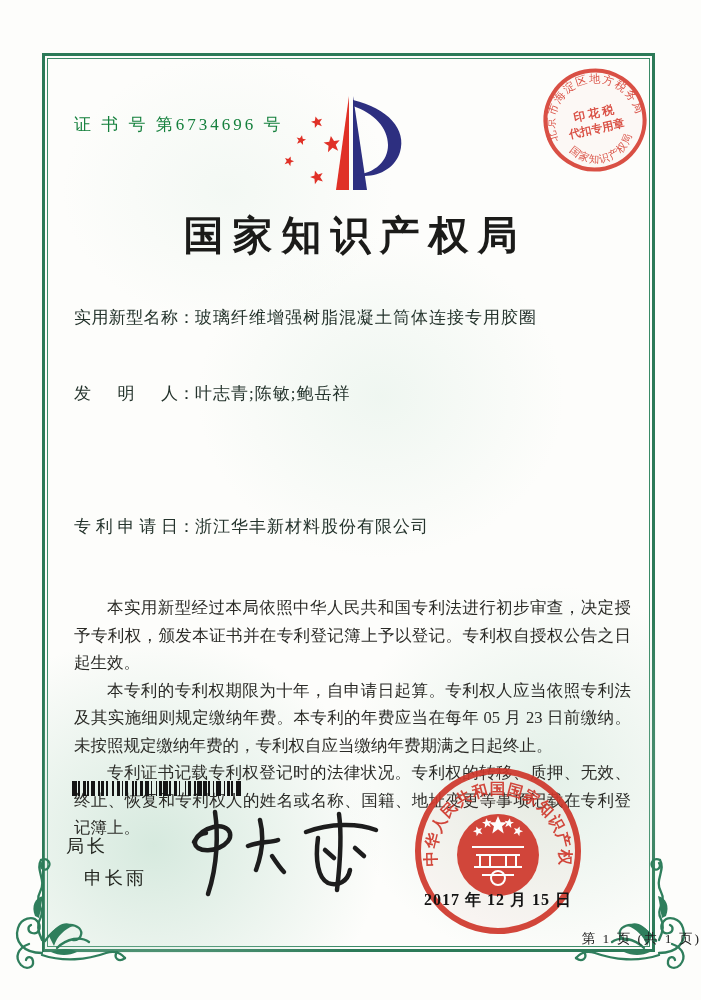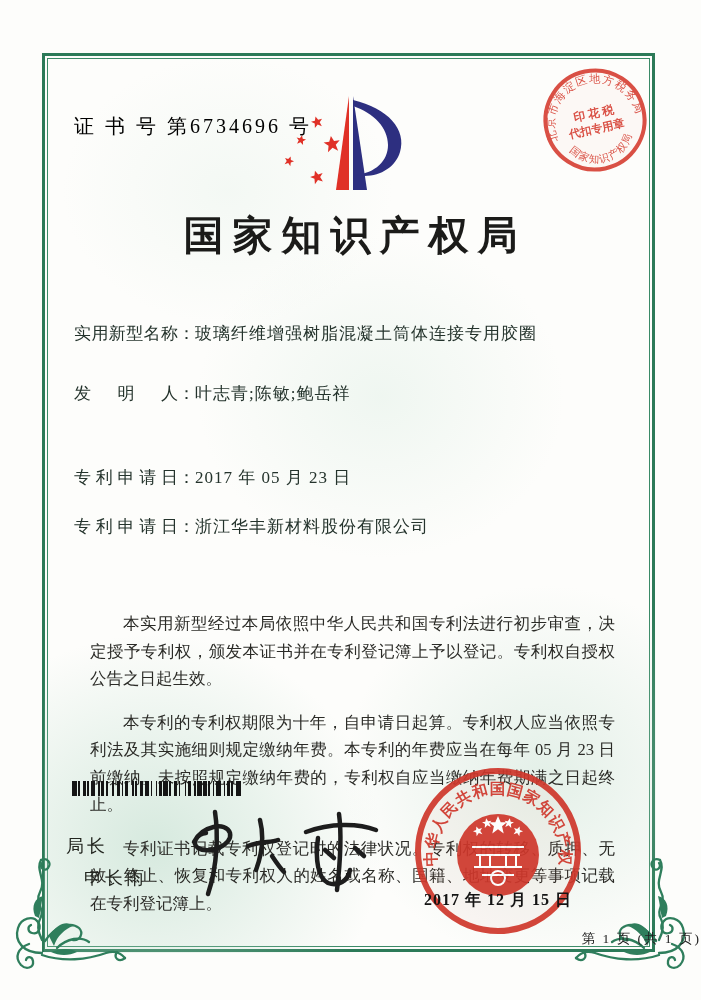--- a/index.html
+++ b/index.html
@@ -11,32 +11,32 @@
   .wash{
     position:absolute;left:44px;top:56px;width:612px;height:897px;pointer-events:none;
     background:
       radial-gradient(60% 38% at 18% 88%, rgba(176,214,194,.50), rgba(176,214,194,0) 62%),
       radial-gradient(55% 35% at 82% 80%, rgba(186,219,201,.38), rgba(186,219,201,0) 60%),
       radial-gradient(50% 30% at 55% 38%, rgba(203,229,214,.28), rgba(203,229,214,0) 60%),
       radial-gradient(45% 25% at 30% 15%, rgba(210,232,219,.22), rgba(210,232,219,0) 60%);
   }
   .frame-outer{position:absolute;left:42px;top:53px;width:613px;height:899px;border:3px solid #2c7a58;box-sizing:border-box;}
   .frame-inner{position:absolute;inset:2px;border:1px solid #3b8a67;}
-  .cert-number{position:absolute;left:74px;top:113px;font-size:20px;letter-spacing:3px;color:#000000;}
+  .cert-number{position:absolute;left:74px;top:113px;font-size:17px;letter-spacing:3px;color:#15803d;}
   .logo{position:absolute;left:276px;top:90px;width:150px;height:105px;}
   .stamp{position:absolute;left:541px;top:66px;width:108px;height:108px;transform:rotate(-12deg);opacity:.88;}
   .title{position:absolute;left:0;right:0;top:208px;text-align:center;font-size:40px;font-weight:bold;
          letter-spacing:9px;text-indent:9px;color:#1b1b19;}
   .field{position:absolute;left:74px;width:566px;font-size:17px;white-space:nowrap;color:#24332c;}
   .flabel{display:inline-block;width:104px;text-align:justify;text-align-last:justify;vertical-align:top;}
   .fcolon{display:inline-block;vertical-align:top;}
   .fvalue{display:inline-block;vertical-align:top;letter-spacing:1px;}
   .paras{position:absolute;left:74px;top:594px;width:557px;font-size:16.5px;line-height:27.5px;
          text-align:justify;color:#2b2b27;}
-  .paras p{margin:16px;text-indent:2em;}
+  .paras p{margin:0;text-indent:2em;}
   .barcode{position:absolute;left:72px;top:781px;width:200px;height:15px;display:flex;align-items:stretch;overflow:hidden;}
   .sig-title{position:absolute;left:66px;top:834px;font-size:18px;letter-spacing:3px;color:#22251f;font-family:"Liberation Sans","DejaVu Sans",sans-serif;}
   .sig-name{position:absolute;left:84px;top:866px;font-size:18px;letter-spacing:3px;color:#22251f;font-family:"Liberation Sans","DejaVu Sans",sans-serif;}
   .signature{position:absolute;left:172px;top:802px;width:215px;height:100px;}
   .seal{position:absolute;left:410px;top:763px;width:176px;height:176px;opacity:.92;}
   .seal-date{position:absolute;left:424px;top:890px;font-size:16px;font-weight:600;letter-spacing:1px;color:#141414;}
   .footer{position:absolute;left:0;right:0;top:930px;text-align:right;font-size:13.5px;letter-spacing:2px;color:#222;}
   .corner{position:absolute;width:126px;height:128px;}
   .corner-l{left:5px;top:856px;}
   .corner-r{left:570px;top:856px;transform:scaleX(-1);}
@@ -116,28 +116,25 @@
     </text>
     <text font-size="11.5" fill="#d5392c" letter-spacing="1">
       <textPath href="#arcB" startOffset="2">国家知识产权局</textPath>
     </text>
     <text x="60" y="57" text-anchor="middle" font-size="13" font-weight="bold" fill="#d5392c">印 花 税</text>
     <text x="60" y="74" text-anchor="middle" font-size="12.5" font-weight="bold" fill="#d5392c">代扣专用章</text>
   </svg>
 
   <div class="title">国家知识产权局</div>
 
-  <div class="field" style="top:322px">
+  <div class="field" style="top:306px">
     <span class="flabel">实用新型名称</span><span class="fcolon">：</span><span class="fvalue">玻璃纤维增强树脂混凝土筒体连接专用胶圈</span>
   </div>
   <div class="field" style="top:382px">
     <span class="flabel">发明人</span><span class="fcolon">：</span><span class="fvalue">叶志青;陈敏;鲍岳祥</span>
-  </div>
-  <div class="field" style="top:466px">
-    <span class="flabel">专利申请日</span><span class="fcolon">：</span><span class="fvalue">2017 年 05 月 23 日</span>
   </div>
   <div class="field" style="top:515px">
     <span class="flabel">专利申请日</span><span class="fcolon">：</span><span class="fvalue">浙江华丰新材料股份有限公司</span>
   </div>
 
   <div class="paras">
     <p>本实用新型经过本局依照中华人民共和国专利法进行初步审查，决定授予专利权，颁发本证书并在专利登记簿上予以登记。专利权自授权公告之日起生效。</p>
     <p>本专利的专利权期限为十年，自申请日起算。专利权人应当依照专利法及其实施细则规定缴纳年费。本专利的年费应当在每年 05 月 23 日前缴纳。未按照规定缴纳年费的，专利权自应当缴纳年费期满之日起终止。</p>
     <p>专利证书记载专利权登记时的法律状况。专利权的转移、质押、无效、终止、恢复和专利权人的姓名或名称、国籍、地址变更等事项记载在专利登记簿上。</p>
   </div>

